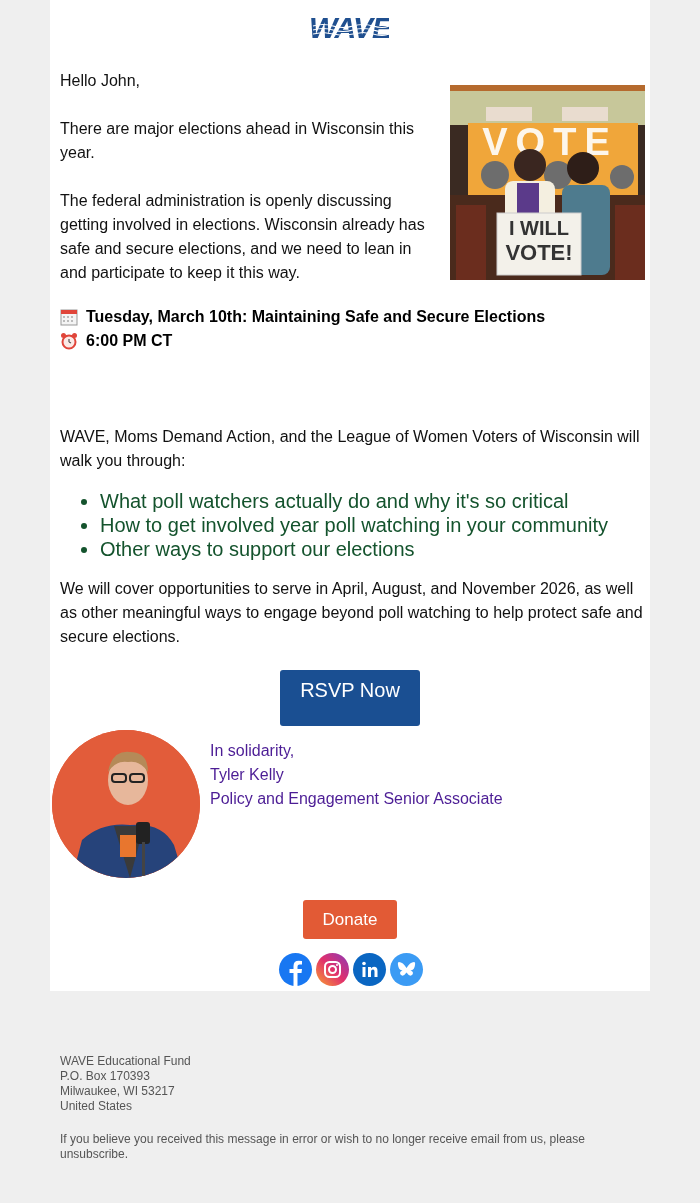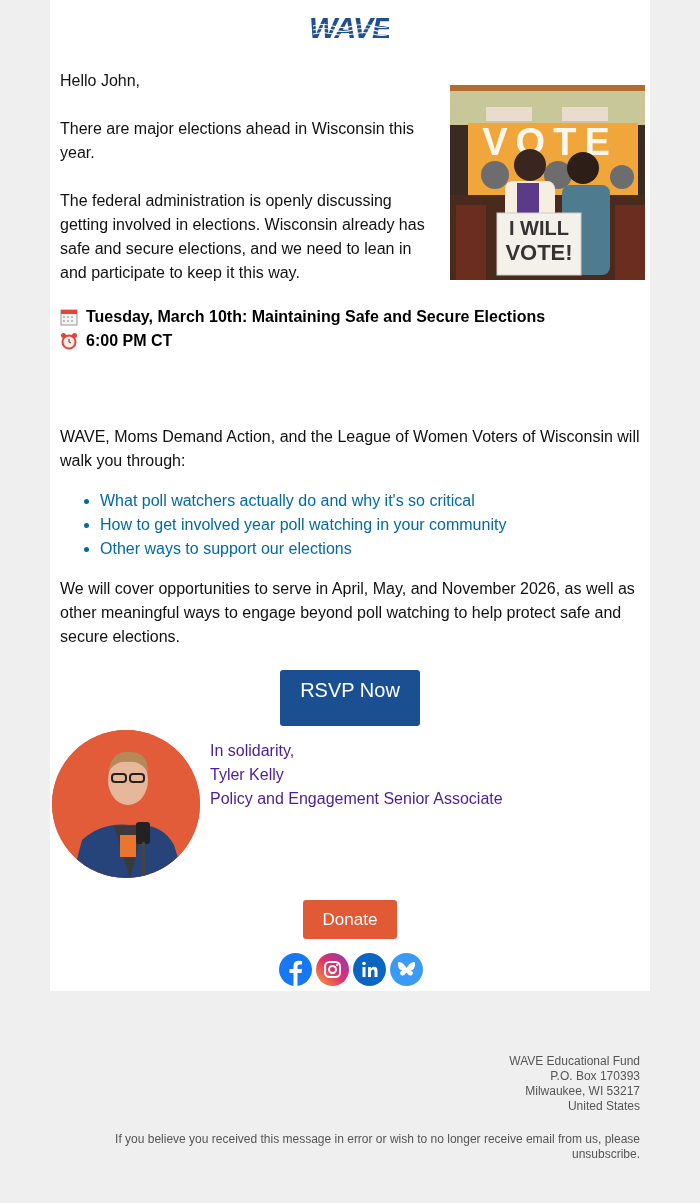--- a/index.html
+++ b/index.html
@@ -10,29 +10,29 @@
   .p { position: absolute; left: 10px; font-size: 16px; line-height: 24px; color: #111; }
   .greeting { top: 69px; }
   .intro1 { top: 117px; width: 370px; }
   .intro2 { top: 189px; width: 370px; }
   .hero { position: absolute; left: 400px; top: 85px; width: 195px; height: 195px; overflow: hidden; background: #f97316; }
   .event { position: absolute; left: 10px; top: 305px; width: 580px; font-size: 16px; line-height: 24px; font-weight: bold; }
   .event .row { display: flex; align-items: flex-start; }
   .event .ico { display: inline-block; width: 18px; height: 18px; margin: 3px 8px 0 0; flex: none; }
   .event a { color: #3a8dc9; text-decoration: underline; }
   .intro3 { top: 425px; width: 590px; }
-  .bullets { position: absolute; left: 50px; top: 489px; font-size: 16px; line-height: 24px; color: #0369a1; list-style: disc; }
+  .bullets { position: absolute; left: 50px; top: 489px; font-size: 20px; line-height: 24px; color: #14532d; list-style: disc; }
   .closing { top: 577px; width: 590px; }
   .rsvp { position: absolute; left: 230px; top: 670px; width: 140px; height: 56px; background: #1a4f92; color: #fff; border-radius: 3px; font-size: 20px; line-height: 40px; text-align: center; cursor: pointer; }
   .avatar { position: absolute; left: 2px; top: 730px; width: 148px; height: 148px; border-radius: 50%; background: #e25c3a; overflow: hidden; }
   .sig { position: absolute; left: 160px; top: 739px; font-size: 16px; line-height: 24px; color: #4c1d95; }
   .donate { position: absolute; left: 253px; top: 900px; width: 94px; height: 39px; background: #e25a35; color: #fff; border-radius: 3px; font-size: 17px; line-height: 39px; text-align: center; cursor: pointer; }
   .social { position: absolute; left: 229px; top: 953px; display: flex; gap: 4px; }
   .social .s { width: 33px; height: 33px; border-radius: 50%; display: flex; align-items: center; justify-content: center; cursor: pointer; }
-  .footer { position: absolute; left: 60px; width: 580px; text-align: right; font-size: 12px; line-height: 15px; color: #555; }
+  .footer { position: absolute; left: 60px; width: 580px; text-align: left; font-size: 12px; line-height: 15px; color: #555; }
   .addr { top: 1054px; }
   .unsub { top: 1132px; }
 </style>
 </head>
 <body>
 
 <div class="container">
 
   <svg class="logo" viewBox="0 0 78 30">
     <text x="39" y="26" text-anchor="middle" font-family="Liberation Sans, sans-serif" font-size="30" font-weight="bold" font-style="italic" fill="#1f4f8f" letter-spacing="-1">WAVE</text>
@@ -99,21 +99,21 @@
   </div>
 
   <div class="p intro3">WAVE, Moms Demand Action, and the League of Women Voters of Wisconsin will walk you through:</div>
 
   <ul class="bullets">
     <li>What poll watchers actually do and why it's so critical</li>
     <li>How to get involved year poll watching in your community</li>
     <li>Other ways to support our elections</li>
   </ul>
 
-  <div class="p closing">We will cover opportunities to serve in April, May, and November 2026, as well as other meaningful ways to engage beyond poll watching to help protect safe and secure elections.</div>
+  <div class="p closing">We will cover opportunities to serve in April, August, and November 2026, as well as other meaningful ways to engage beyond poll watching to help protect safe and secure elections.</div>
 
   <div class="rsvp">RSVP Now</div>
 
   <div class="avatar">
     <svg width="148" height="148" viewBox="0 0 148 148">
       <rect width="148" height="148" fill="#e25c3a"></rect>
       <path d="M20 148 L30 110 Q50 92 78 95 Q110 92 122 115 L132 148 Z" fill="#26437a"></path>
       <path d="M62 96 L78 148 L92 96 Z" fill="#3a3a3a"></path>
       <rect x="68" y="105" width="16" height="22" fill="#e8762e"></rect>
       <ellipse cx="76" cy="50" rx="20" ry="25" fill="#e7b79b"></ellipse>

